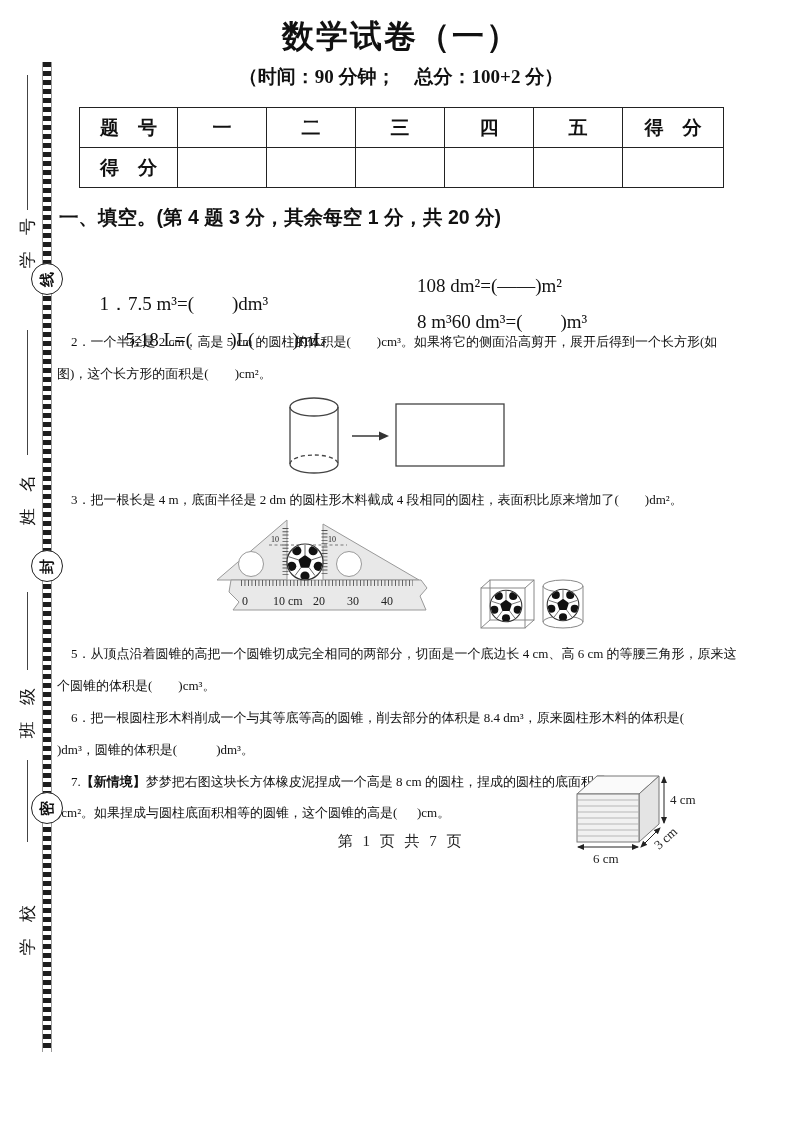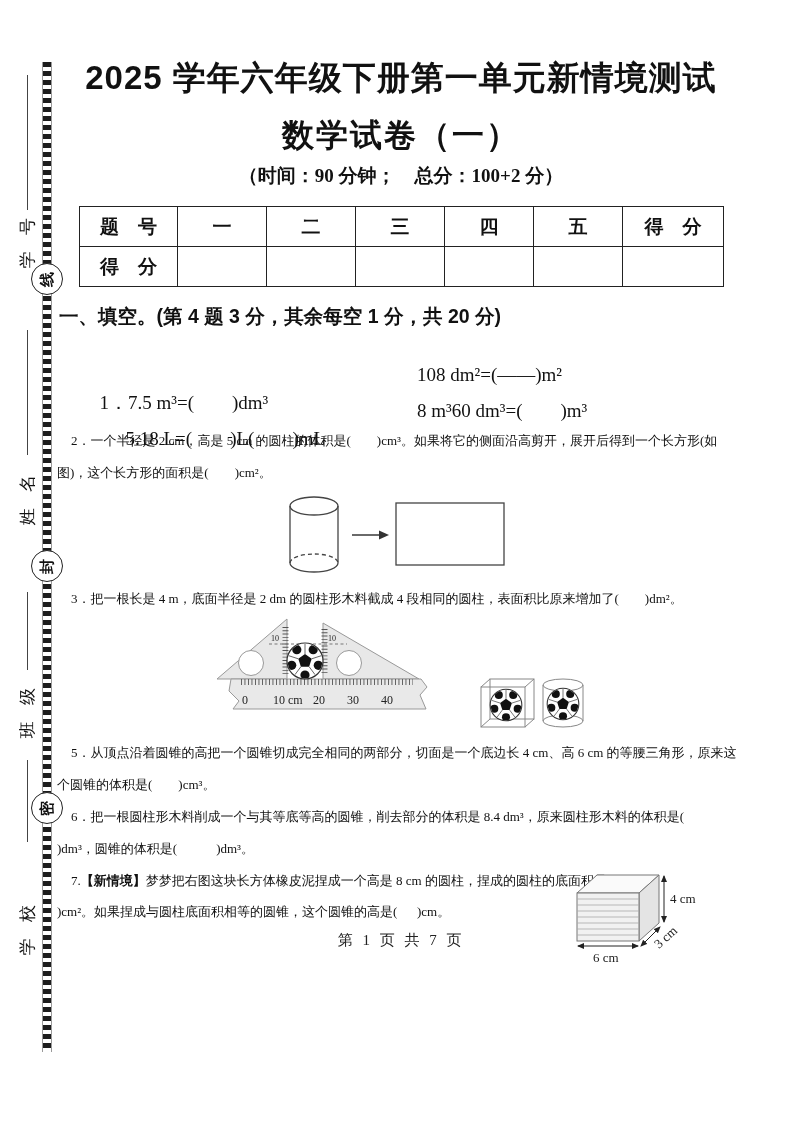--- a/index.html
+++ b/index.html
@@ -21,21 +21,21 @@
     text-align:center;letter-spacing:1px;white-space:nowrap;}
   .title2{margin:14px 0 0;font:bold 32px/44px "Liberation Sans","DejaVu Sans",sans-serif;
     text-align:center;letter-spacing:2px;}
   .info{margin:6px 0 0;font-size:19px;line-height:26px;text-align:center;font-weight:600;white-space:pre-wrap;}
   table.score{border-collapse:collapse;margin:17px 0 0 22px;table-layout:fixed;}
   table.score td{border:1.3px solid #222;height:39px;text-align:center;
     font:bold 19px "Liberation Sans","DejaVu Sans",sans-serif;padding:0;}
   .sec-head{margin:16px 0 0 2px;font:bold 19.5px/26px "Liberation Sans","DejaVu Sans",sans-serif;white-space:pre-wrap;}
   .q{font-size:13px;line-height:32px;white-space:pre-wrap;margin:0;}
   .q1row{position:relative;height:36px;line-height:36px;font-size:19px;white-space:pre-wrap;}
-  .q1row .right{position:absolute;left:360px;top:8px;}
+  .q1row .right{position:absolute;left:360px;top:18px;}
   .q1row.first{margin-top:20px;}
   .indent1{padding-left:14px;}
   .indent2{padding-left:40px;}
   .tag{font-weight:bold;font-family:"Liberation Sans","DejaVu Sans",sans-serif;}
   .figA{margin:4px 0 0 225px;display:block;}
   .figB{margin:0 0 0 158px;display:block;}
   .q2{margin-top:4px;} .q3{margin-top:4px;}
   .q7wrap{position:relative;margin-top:0;}
   .q7wrap .q{width:562px;line-height:31px;}
   .figC{position:absolute;right:2px;top:2px;}
@@ -63,21 +63,20 @@
     </div>
   <div class="seal-circle" style="top:550px;">
       <span>封</span>
     </div>
   <div class="seal-circle" style="top:792px;">
       <span>密</span>
     </div>
 
   <div class="content">
 
-    <div class="title1">2025 学年六年级下册第一单元新情境测试</div>
     <div class="title2">数学试卷（一）</div>
     <div class="info">（时间：90 分钟；    总分：100+2 分）</div>
 
     <table class="score">
       <tbody>
           <tr>
         <td style="width:97px">题　号</td>
         <td style="width:88px">一</td>
         <td style="width:88px">二</td>
         <td style="width:88px">三</td>

